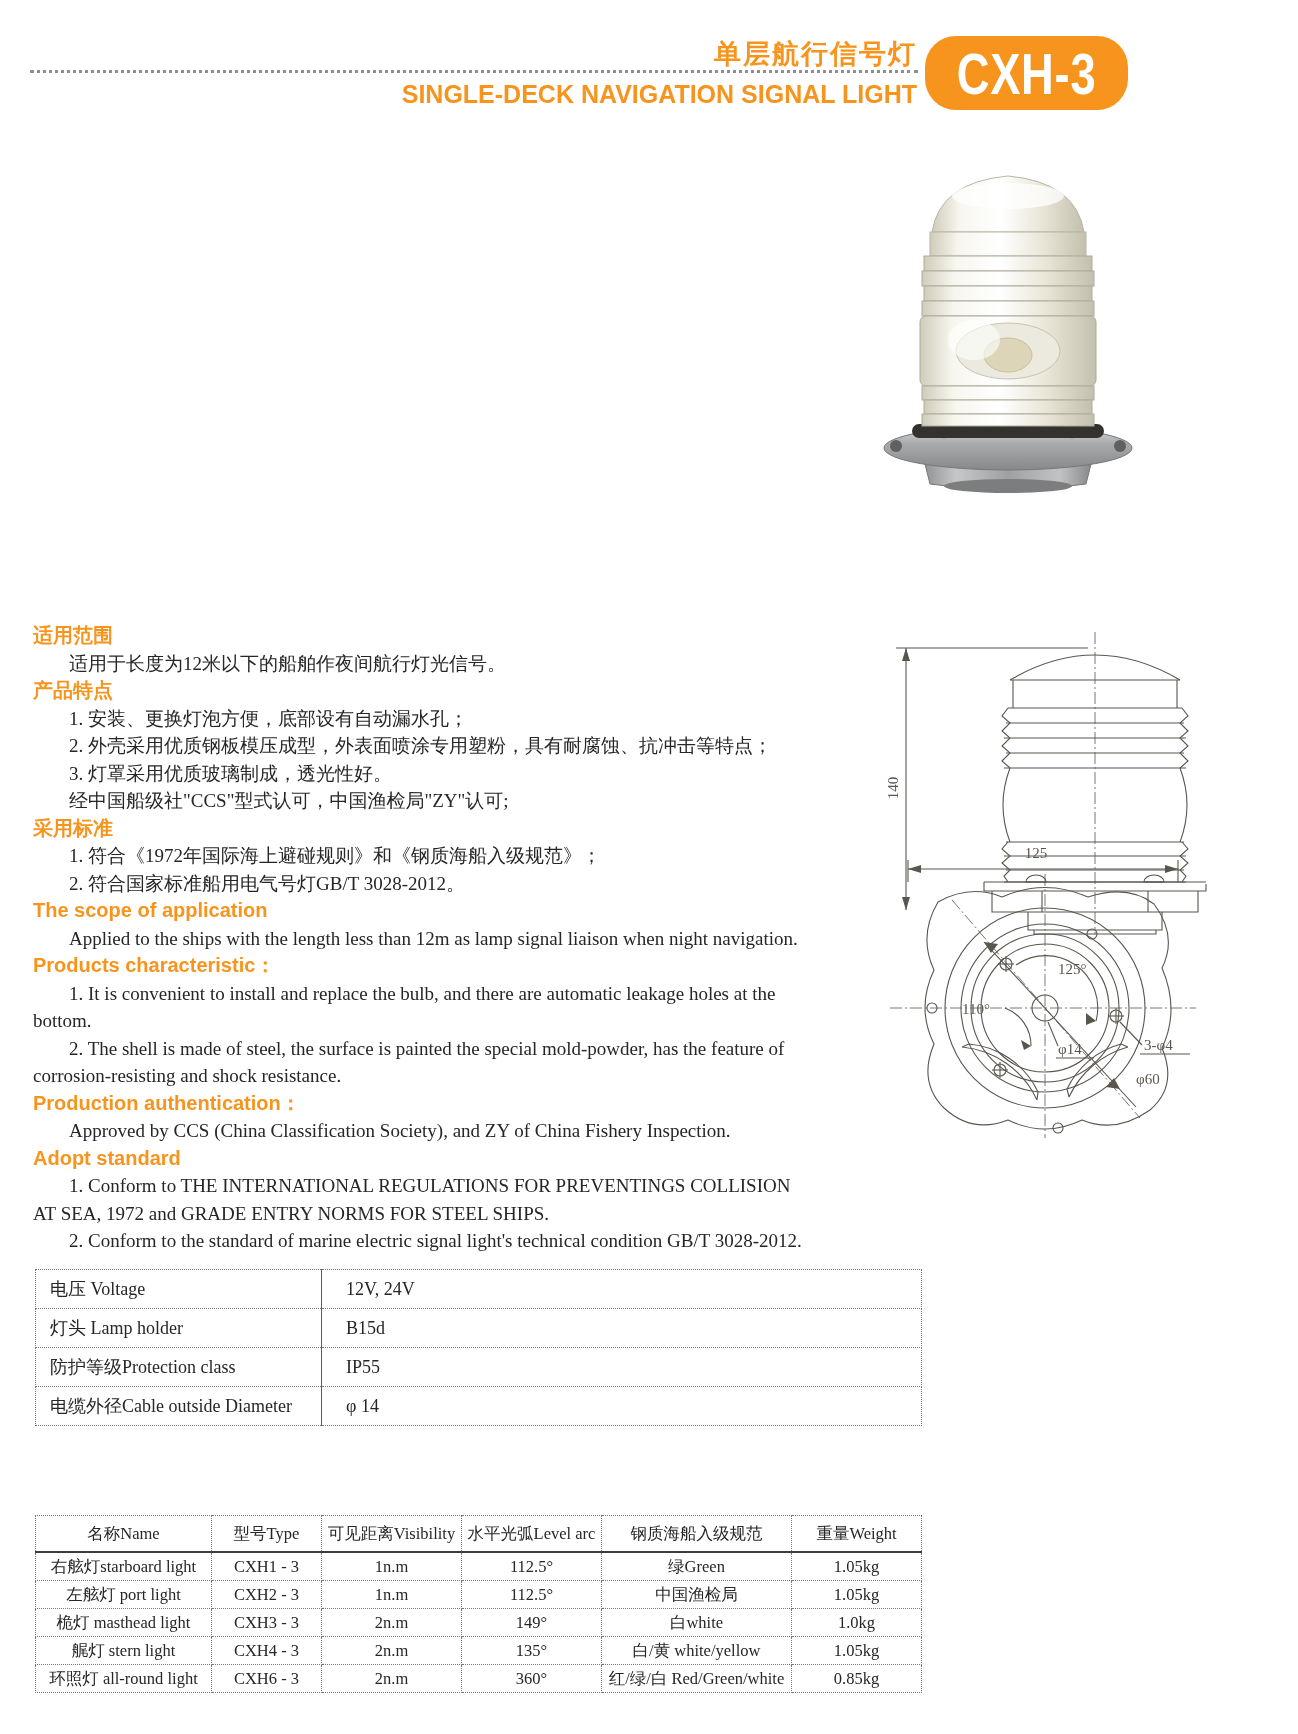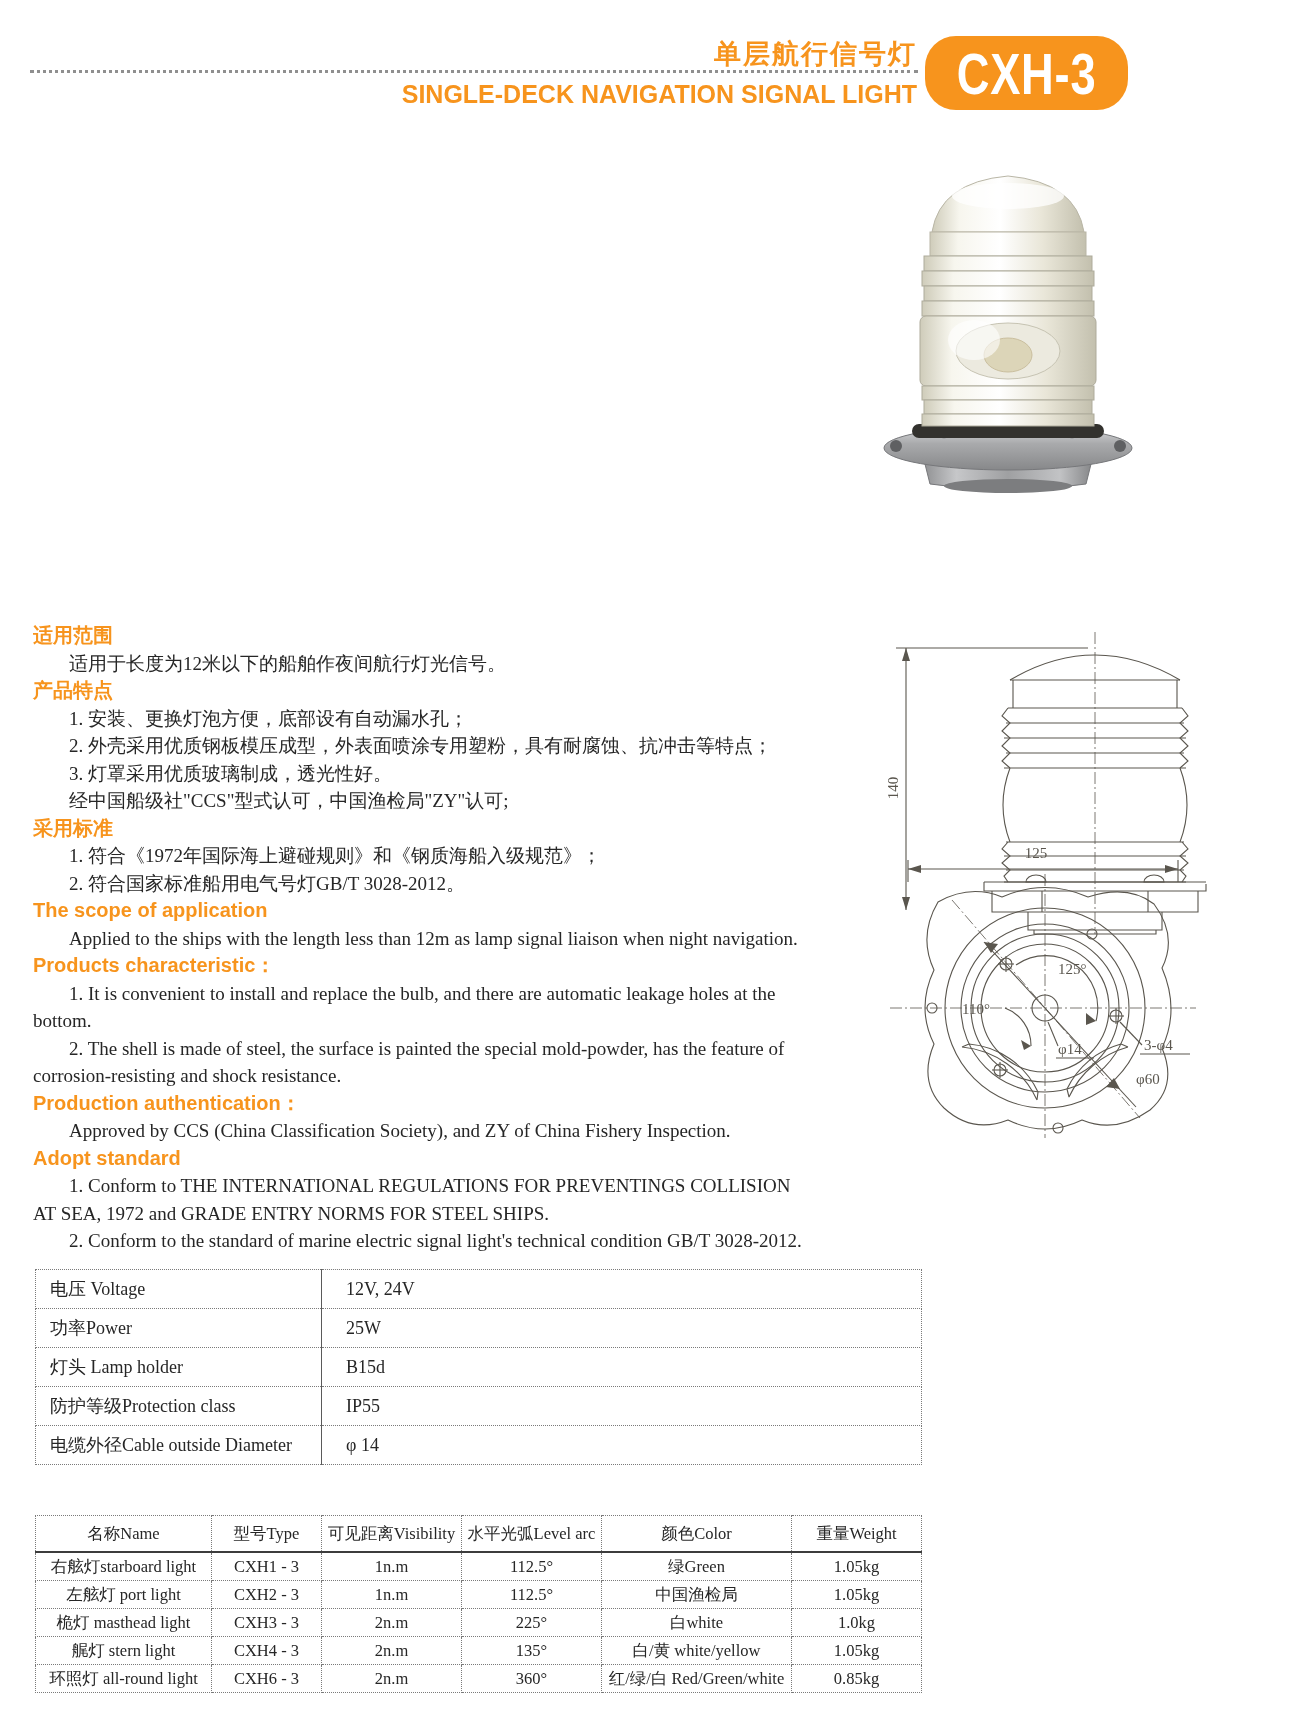--- a/index.html
+++ b/index.html
@@ -227,24 +227,20 @@
     <colgroup>
         <col style="width:286px">
         <col style="width:600px">
       </colgroup>
     <tbody>
         <tr>
       <td class="lbl">电压 Voltage</td>
       <td class="val">12V, 24V</td>
     </tr>
     <tr>
-      <td class="lbl">功率Power</td>
-      <td class="val">25W</td>
-    </tr>
-    <tr>
       <td class="lbl">灯头 Lamp holder</td>
       <td class="val">B15d</td>
     </tr>
     <tr>
       <td class="lbl">防护等级Protection class</td>
       <td class="val">IP55</td>
     </tr>
     <tr>
       <td class="lbl">电缆外径Cable outside Diameter</td>
       <td class="val">φ 14</td>
@@ -260,21 +256,21 @@
       <col style="width:140px">
         <col style="width:190px">
         <col style="width:130px">
     </colgroup>
     <tbody>
         <tr>
       <th>名称Name</th>
       <th>型号Type</th>
       <th>可见距离Visibility</th>
       <th>水平光弧Level arc</th>
-      <th>颜色Color</th>
+      <th>钢质海船入级规范</th>
       <th>重量Weight</th>
     </tr>
     <tr>
       <td>右舷灯starboard light</td>
       <td>CXH1 - 3</td>
       <td>1n.m</td>
       <td>112.5°</td>
       <td>绿Green</td>
       <td>1.05kg</td>
     </tr>
@@ -283,21 +279,21 @@
       <td>CXH2 - 3</td>
       <td>1n.m</td>
       <td>112.5°</td>
       <td>中国渔检局</td>
       <td>1.05kg</td>
     </tr>
     <tr>
       <td>桅灯 masthead light</td>
       <td>CXH3 - 3</td>
       <td>2n.m</td>
-      <td>225°</td>
+      <td>149°</td>
       <td>白white</td>
       <td>1.0kg</td>
     </tr>
     <tr>
       <td>艉灯 stern light</td>
       <td>CXH4 - 3</td>
       <td>2n.m</td>
       <td>135°</td>
       <td>白/黄 white/yellow</td>
       <td>1.05kg</td>

